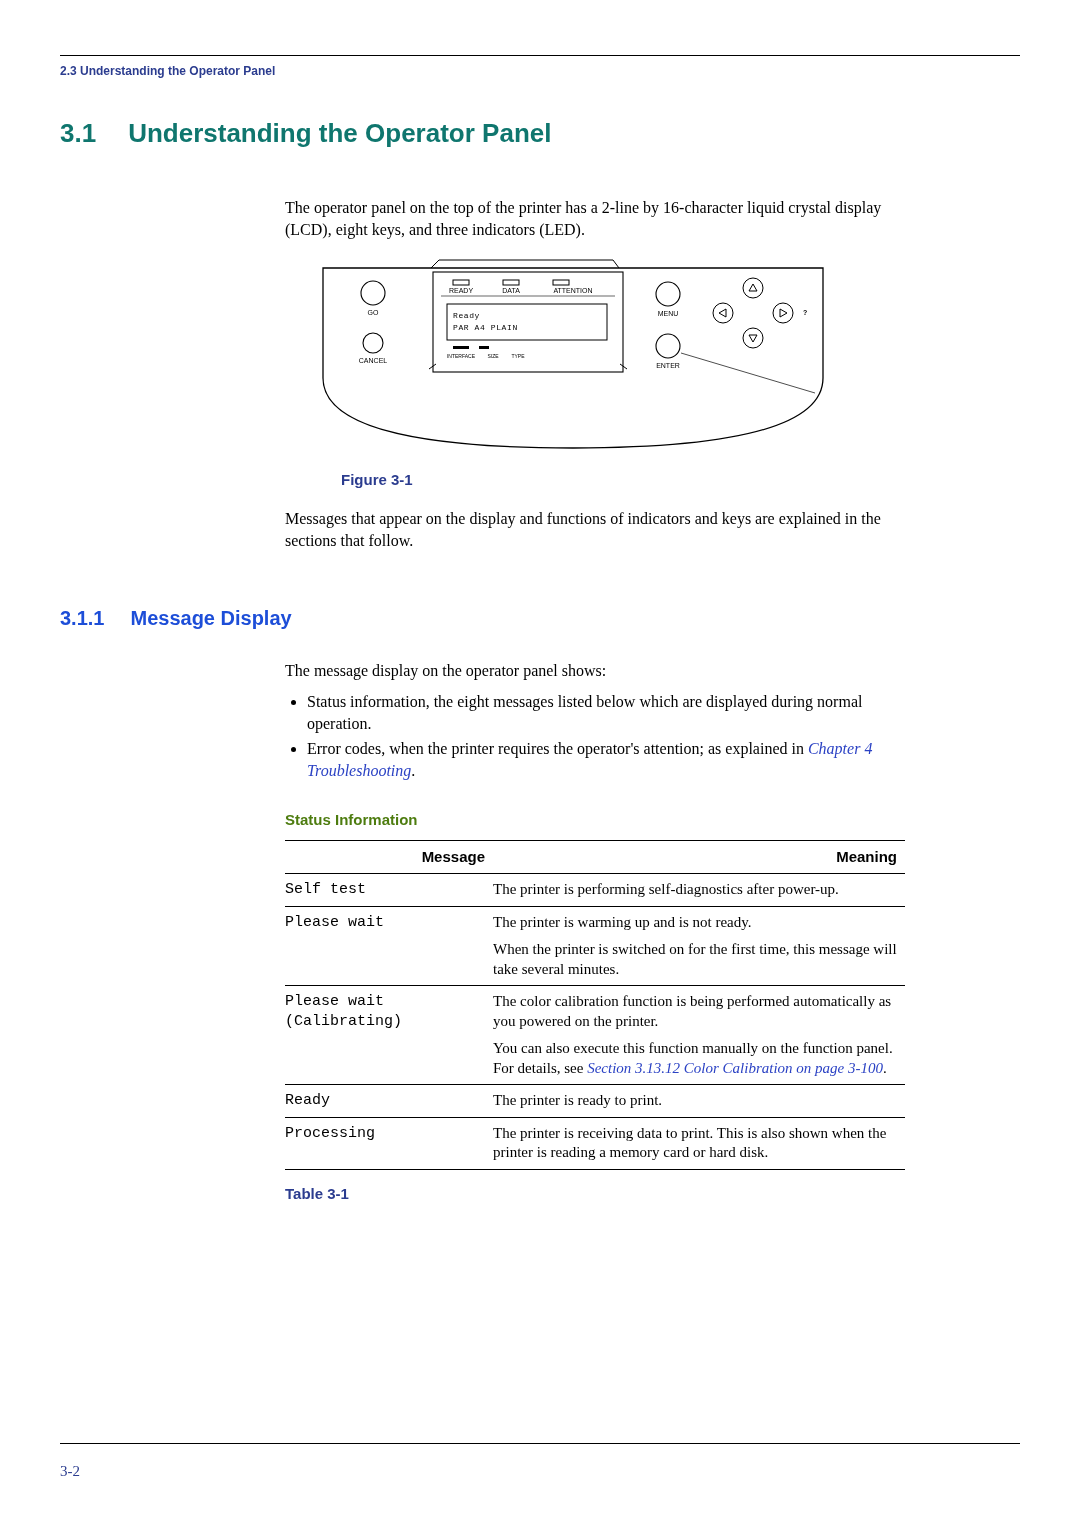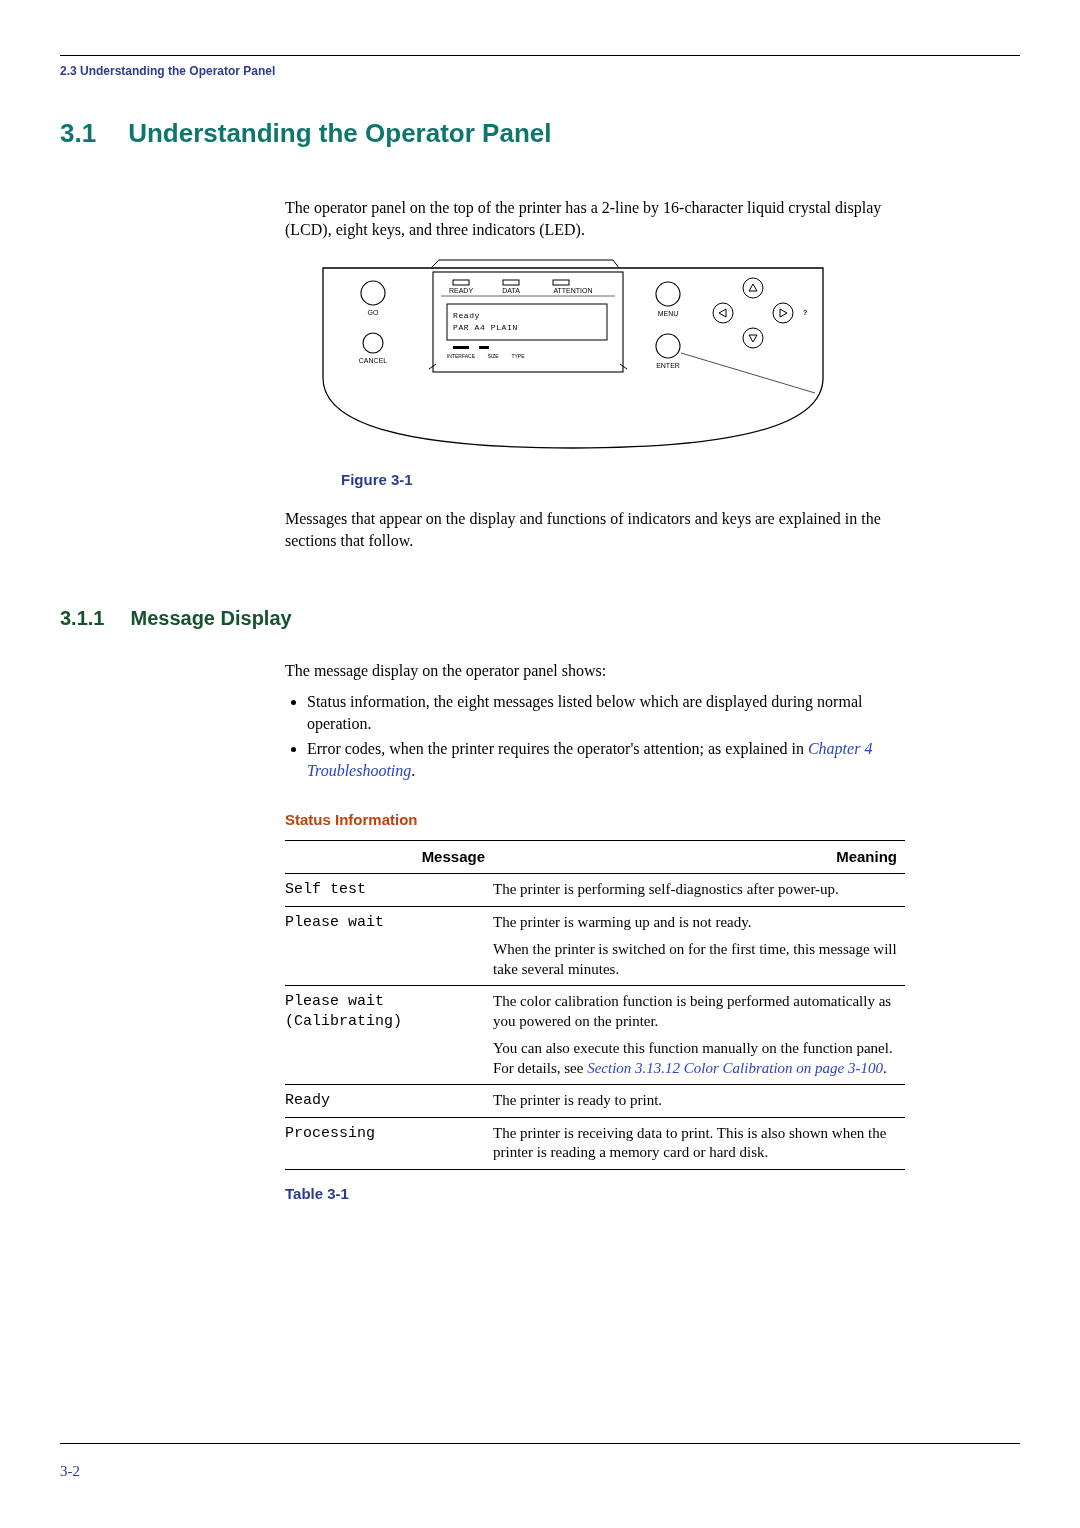--- a/index.html
+++ b/index.html
@@ -43,21 +43,21 @@
   .h2-row {
     display: flex;
     gap: 26px;
     align-items: baseline;
     margin: 55px 0 30px 0;
   }
   .h2-num, .h2-title {
     font-family: Arial, Helvetica, sans-serif;
     font-size: 20px;
     font-weight: 700;
-    color: #14532d;
+    color: #1d4ed8;
   }
   .body-col {
     margin-left: 225px;
     width: 620px;
     font-size: 16px;
     line-height: 1.35;
   }
   .body-p {
     margin: 0 0 18px 0;
   }
@@ -65,21 +65,21 @@
     font-family: Arial, Helvetica, sans-serif;
     font-size: 15px;
     font-weight: 700;
     color: #2b3c8f;
     margin: 12px 0 18px 28px;
   }
   .subhead {
     font-family: Arial, Helvetica, sans-serif;
     font-size: 15px;
     font-weight: 700;
-    color: #c2410c;
+    color: #4d7c0f;
     margin: 28px 0 10px 0;
   }
   ul.bullets {
     margin: 0 0 0 22px;
     padding: 0;
   }
   ul.bullets li {
     margin-bottom: 4px;
     line-height: 1.35;
   }

